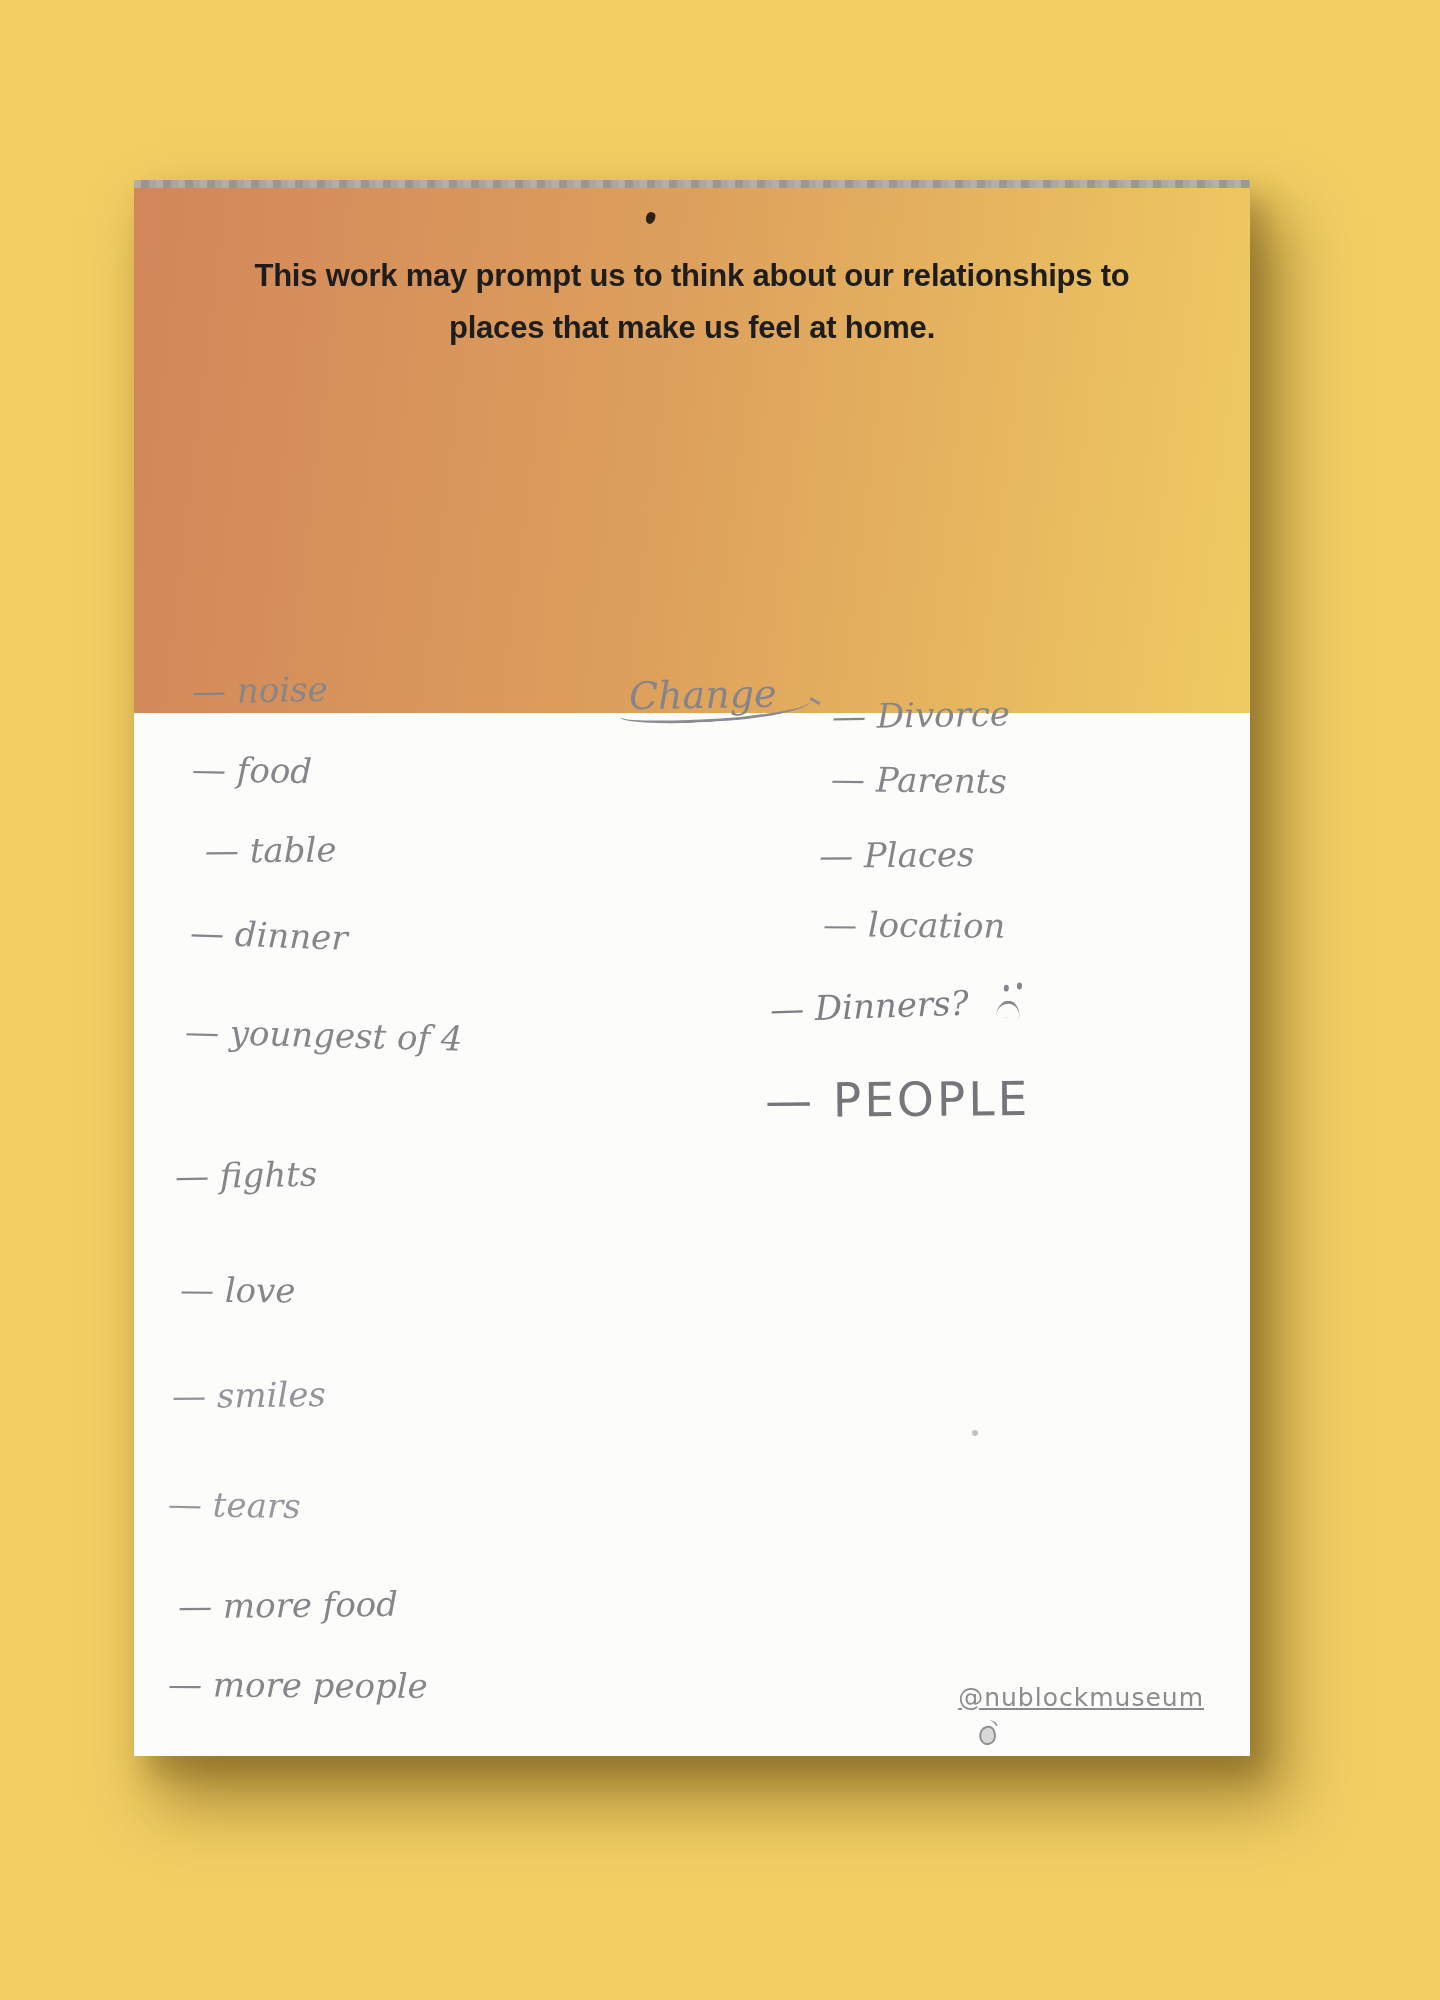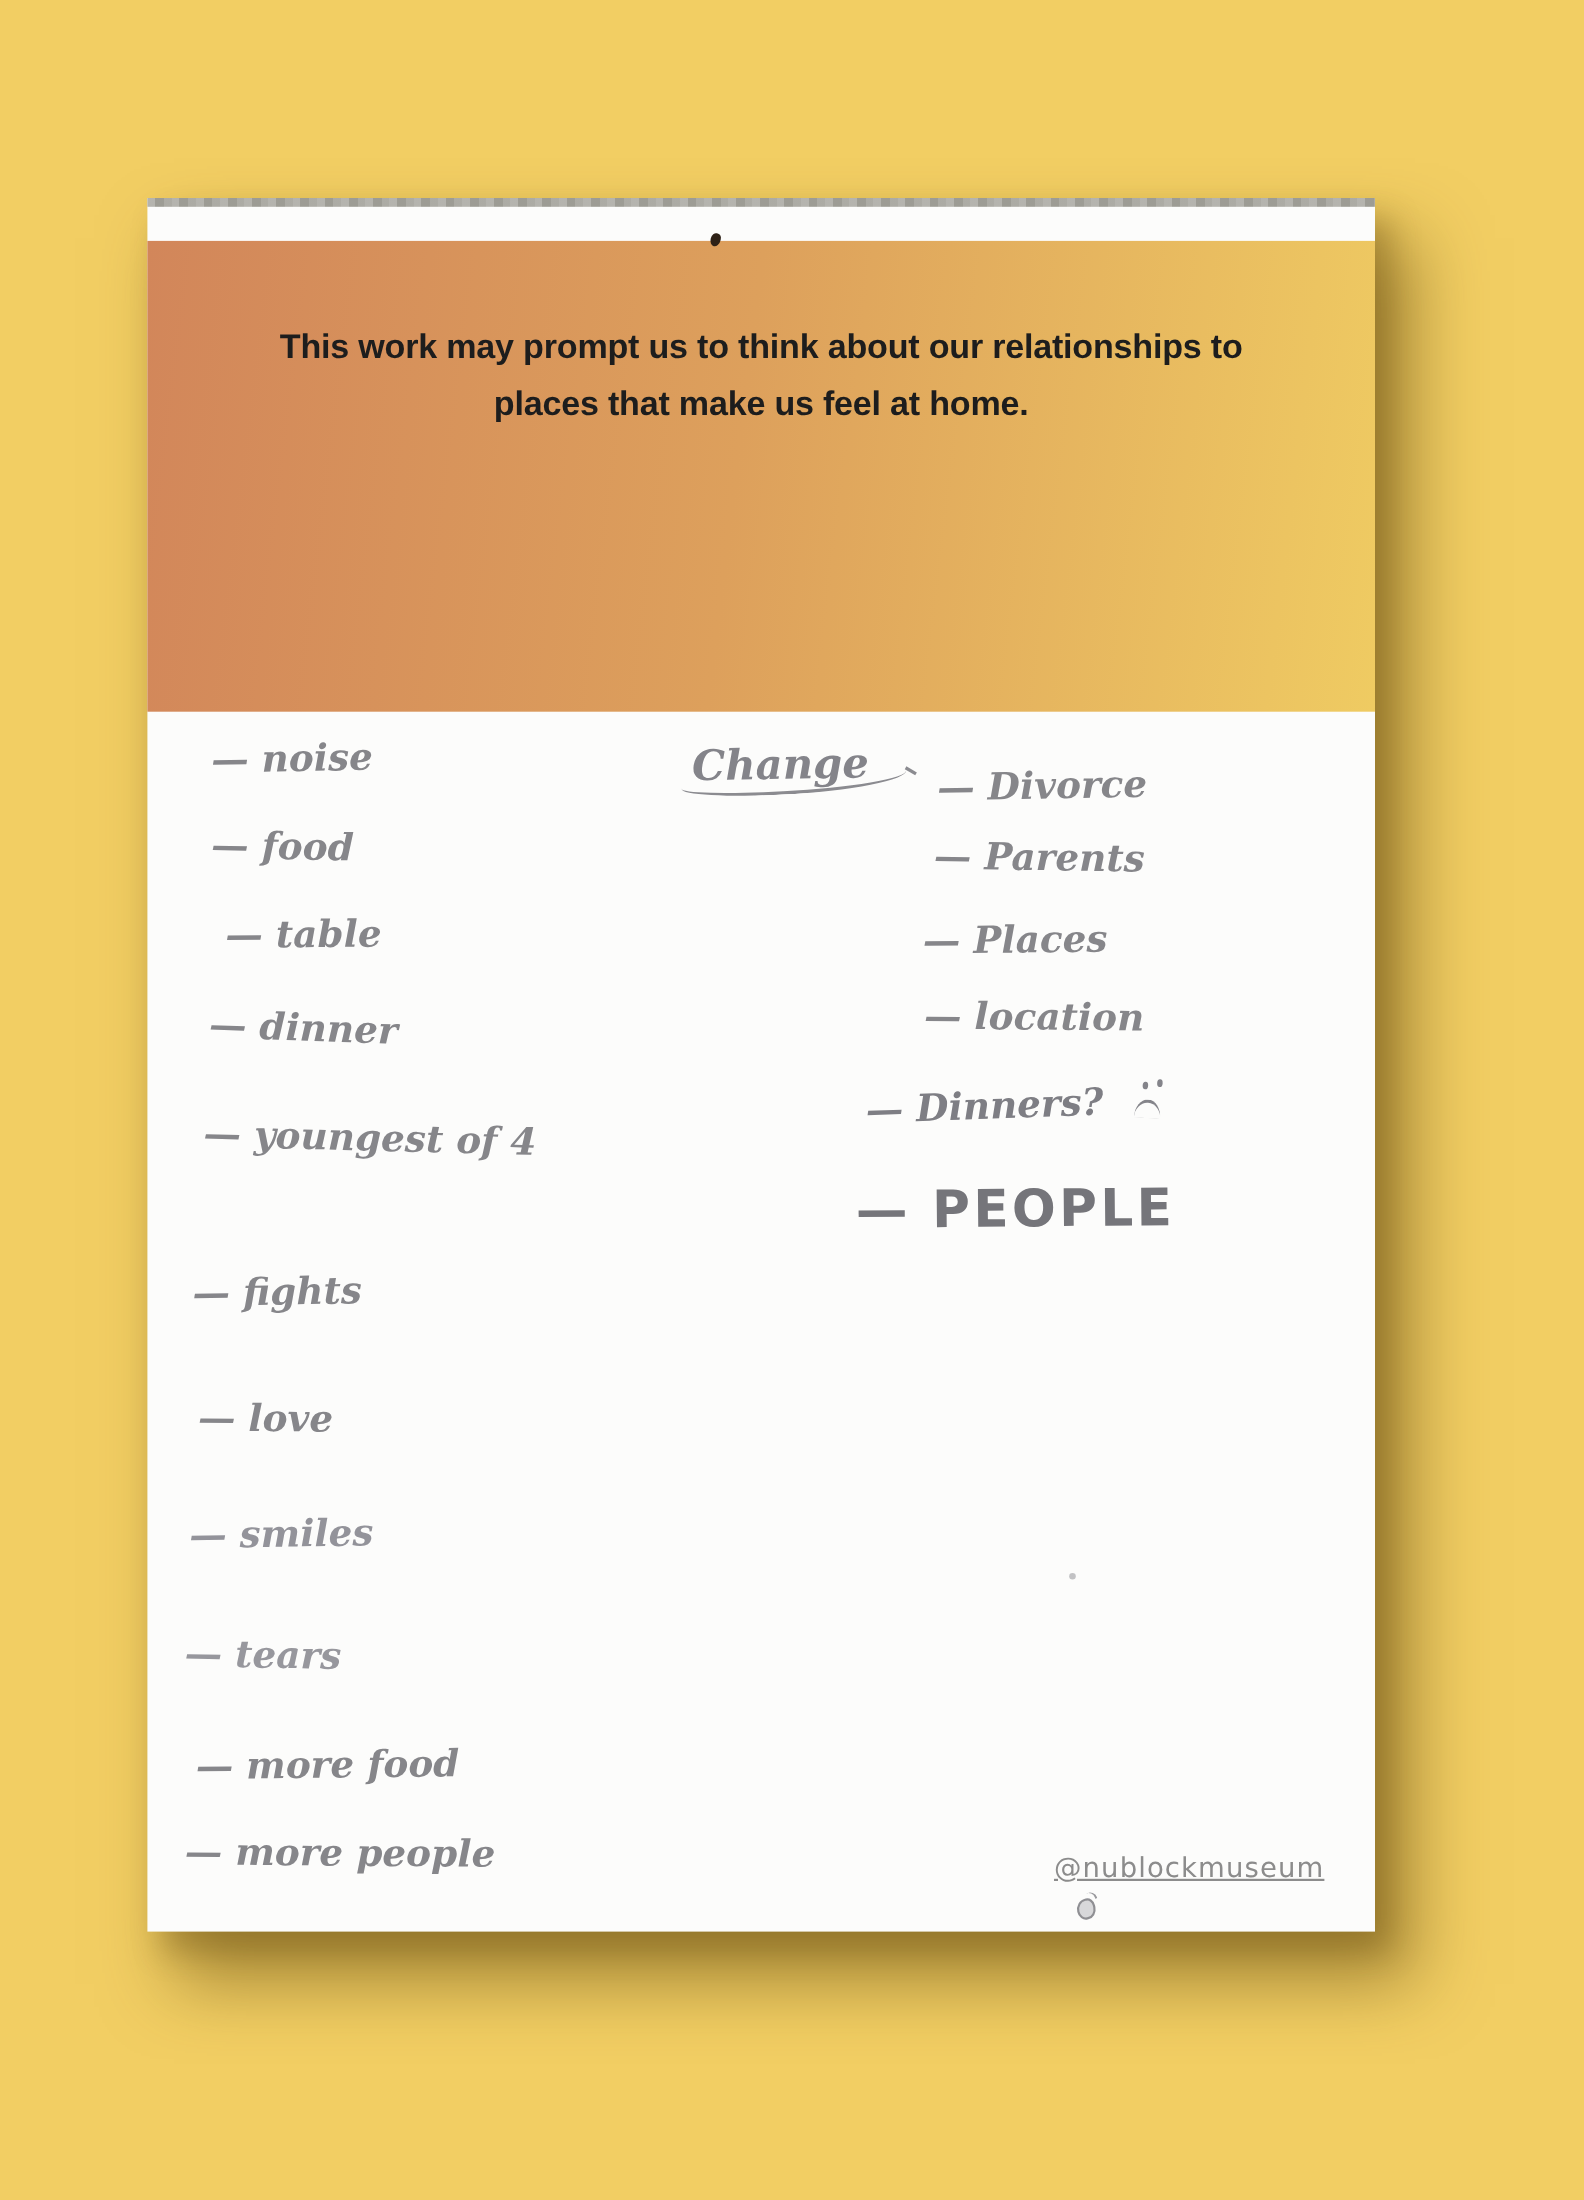--- a/index.html
+++ b/index.html
@@ -16,45 +16,44 @@
     background:#FCFCFB;
     box-shadow: 14px 18px 26px rgba(105,78,18,0.35),
                 30px 42px 60px 6px rgba(98,74,16,0.50);
   }
   .tear-strip{
     position:absolute;top:0;left:0;right:0;height:8px;
     background:repeating-linear-gradient(90deg,#b1b0aa 0 7px,#98978f 7px 15px,#a8a7a0 15px 22px);
     opacity:.95;
   }
   .header-band{
-    position:absolute;top:0;left:0;right:0;height:428px;
+    position:absolute;top:0;left:0;right:0;height:533px;
     background:linear-gradient(97deg,#D2865A 0%,#DDA05C 48%,#EFCB62 100%);
     box-sizing:border-box;
     padding-top:70px;
-    margin-top:39px;
   }
   .header-band p{
     margin:0 auto;
     max-width:1020px;
     text-align:center;
     font-weight:bold;
     font-size:31px;
     line-height:52px;
     letter-spacing:-0.2px;
     color:#1d1d1d;
     white-space:pre-line;
   }
   .header-band p.q2{margin-top:54px;}
   .pin-hole{
     position:absolute;left:512px;top:32px;width:9px;height:12px;
     background:#2e2116;border-radius:50% 40% 55% 50%;
     transform:rotate(14deg);
   }
   
-  .notes{position:absolute;top:428px;left:0;right:0;bottom:0;font-weight:bold;}
+  .notes{position:absolute;top:428px;left:0;right:0;bottom:0;}
   .note{
     font-family:"DejaVu Serif", serif;
     font-style:italic;
     font-size:34px;
     line-height:46px;
     color:#86868A;
     white-space:nowrap;
   }
   .col-left{position:absolute;left:58px;top:59px;display:flex;flex-direction:column;align-items:flex-start;}
   .col-left .note:nth-of-type(1){transform:rotate(-1deg);}

